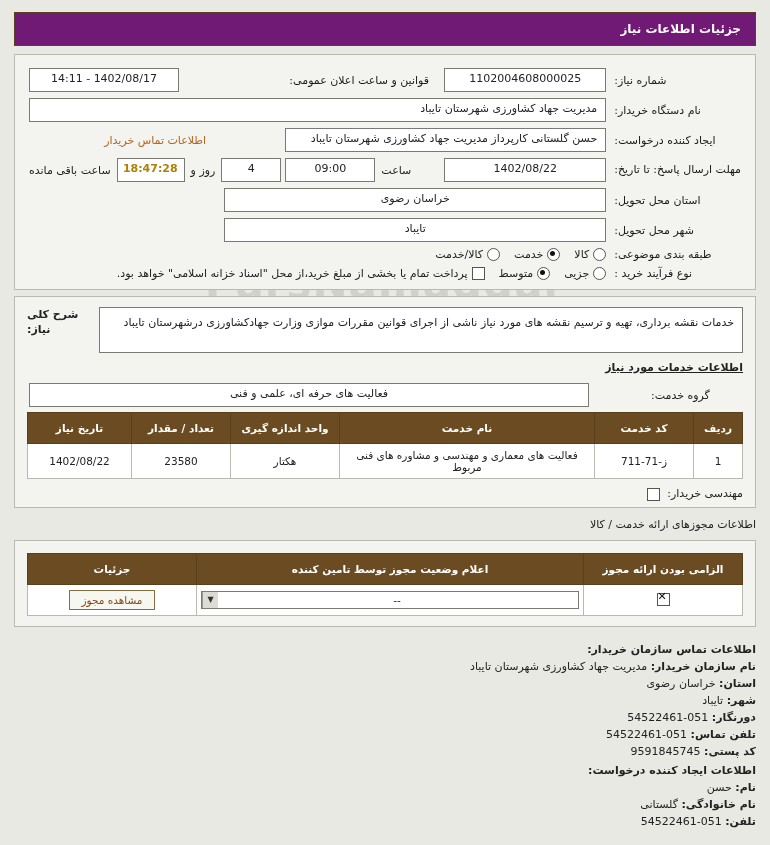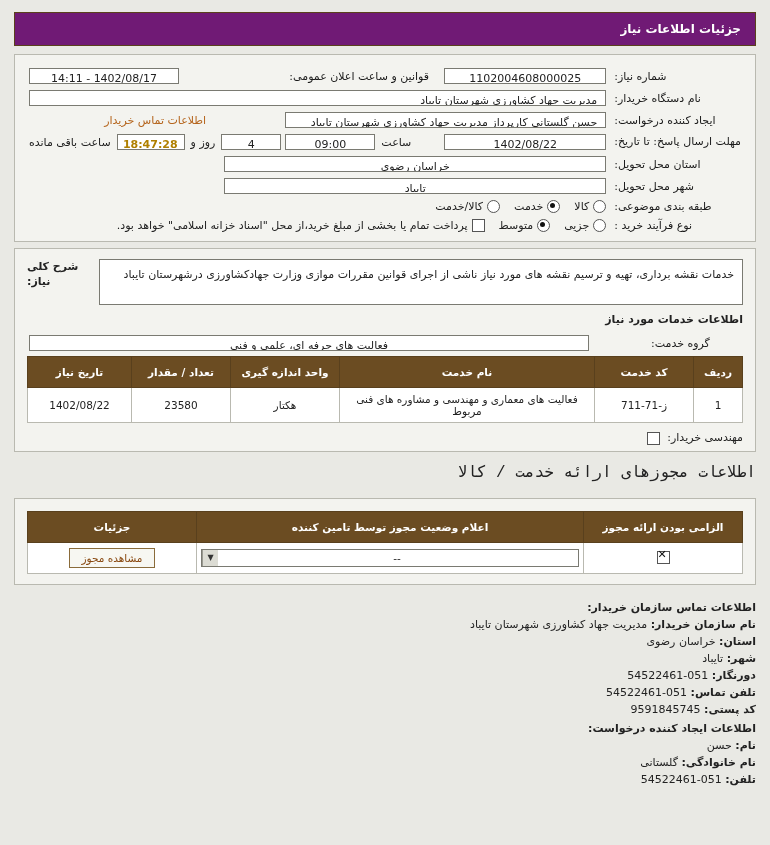--- a/index.html
+++ b/index.html
@@ -78,21 +78,21 @@
   .lbl {
     text-align: left;
     white-space: nowrap;
     padding-left: 6px !important;
     font-size: 11px;
     color: #1a1a1a;
   }
   .fld {
     background: #ffffff;
     border: 1px solid #7a7a72;
-    height: 16px;
+    height: 24px;
     line-height: 20px;
     padding: 0 6px;
     box-sizing: border-box;
     text-align: center;
     font-size: 11px;
     display: block;
     width: 100%;
     overflow: hidden;
     white-space: nowrap;
   }
@@ -151,20 +151,21 @@
     padding: 6px 8px;
     font-size: 11px;
     line-height: 18px;
     box-sizing: border-box;
   }
   .section-title {
     font-weight: bold;
     font-size: 11px;
     margin: 8px 0 6px 0;
     text-align: right;
+    text-decoration: underline;
   }
   
   table.grid {
     width: 100%;
     border-collapse: collapse;
     margin-top: 2px;
     background: #fff;
   }
   table.grid th {
     background: #6b4c22;
@@ -182,23 +183,22 @@
     font-size: 10.5px;
     background: #fff;
   }
   .note-line {
     text-align: right;
     font-size: 11px;
     margin-top: 8px;
   }
   .subpanel-caption {
     text-align: right;
-    font-size: 16px;
-    margin: 10px 14px 16px 14px;
-    font-family: Liberation Mono, monospace;
+    font-size: 11px;
+    margin: 10px 14px 9px 14px;
   }
   .panel2 {
     margin: 0 14px 0 14px;
     background: #f3f3ef;
     border: 1px solid #b9b9b0;
     padding: 10px 12px;
     box-sizing: border-box;
     position: relative;
     z-index: 2;
   }

